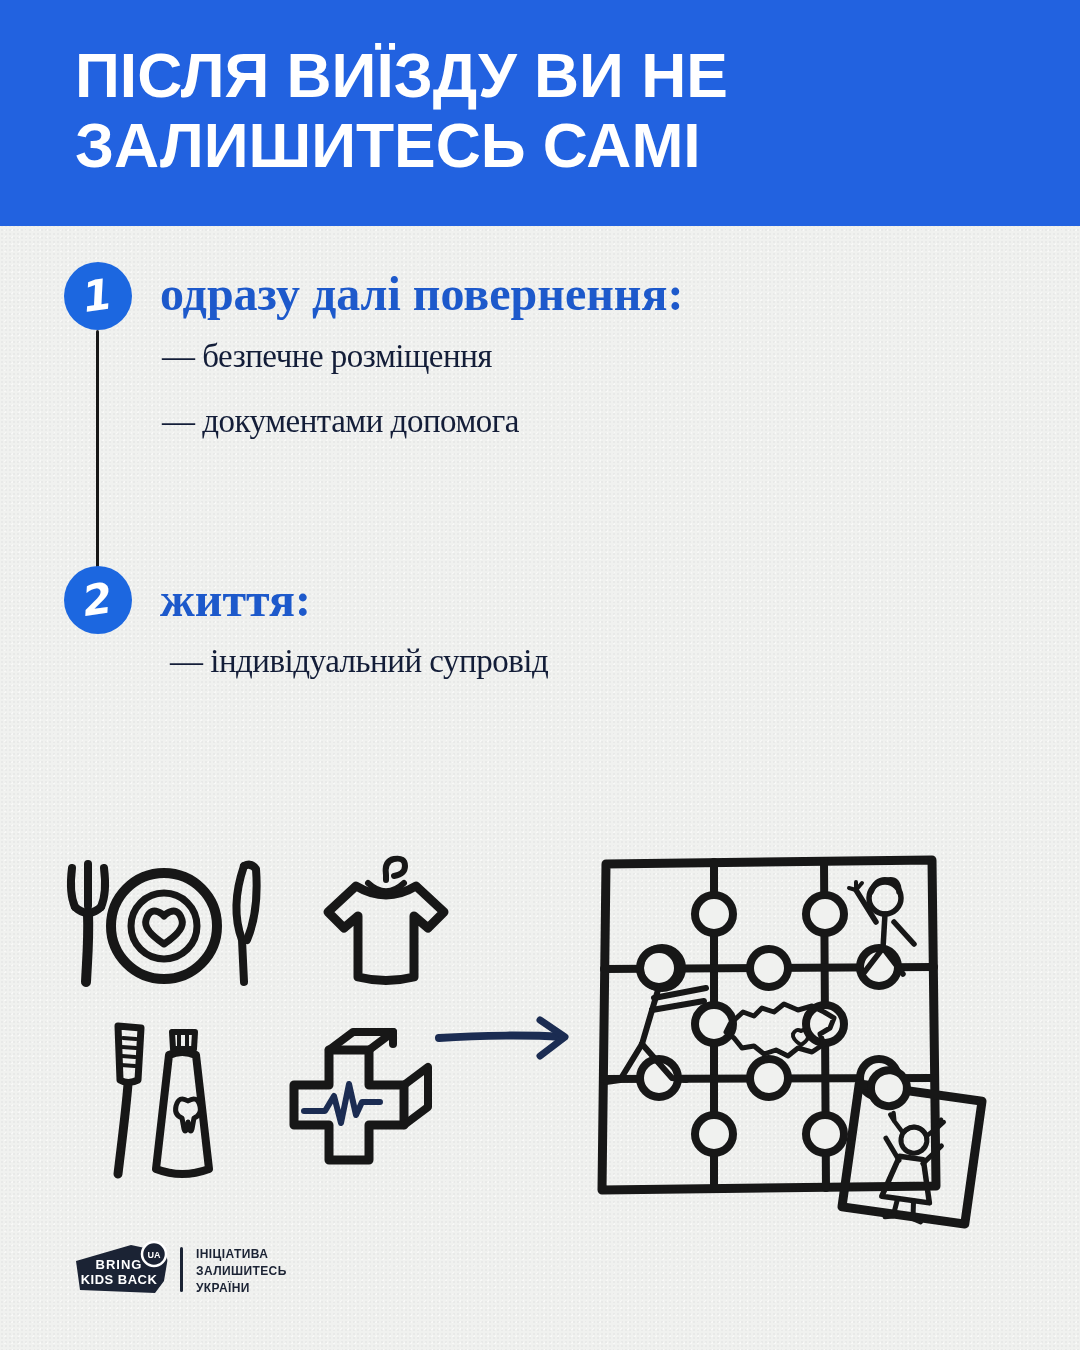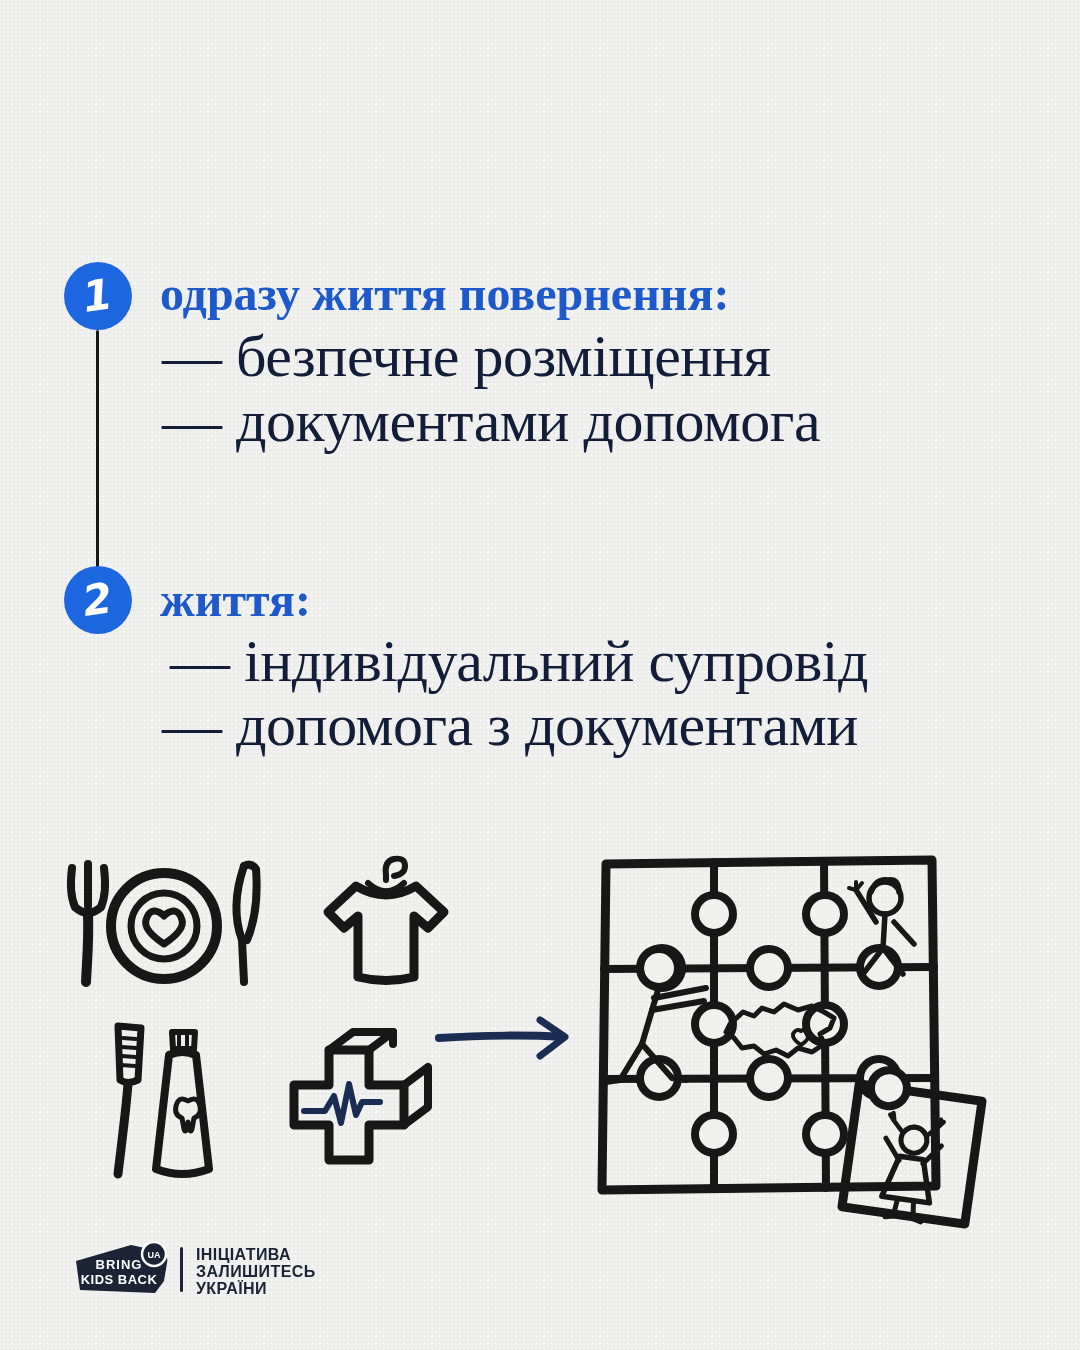--- a/index.html
+++ b/index.html
@@ -48,61 +48,66 @@
     background:#171717;border-radius:2px;
   }
   .sec-heading{
     position:absolute;left:160px;
     font-family:"Liberation Serif",serif;font-weight:700;
     font-size:48px;line-height:52px;color:#1d59cb;white-space:nowrap;
   }
   .sec-item{
     position:absolute;left:162px;
     font-family:"Liberation Serif",serif;
-    font-size:60px;line-height:48px;color:#131d38;
+    font-size:33px;line-height:48px;color:#131d38;
     letter-spacing:-0.5px;white-space:nowrap;
   }
   
   svg{display:block;}
   .ink{stroke:#171717;fill:none;stroke-linecap:round;stroke-linejoin:round;}
   .navy{stroke:#1b2c52;fill:none;stroke-linecap:round;stroke-linejoin:round;}
   .bgfill{fill:#f0f1ef;}
   
   .caption{
     position:absolute;left:196px;
     font-family:"Liberation Sans",sans-serif;font-weight:700;
-    font-size:16px;line-height:17px;color:#1b2334;
+    font-size:12px;line-height:17px;color:#1b2334;
     letter-spacing:0.4px;white-space:nowrap;
   }
   .divider{
     position:absolute;left:180px;top:1247px;width:3px;height:45px;
     background:#1b2334;border-radius:2px;
   }
 </style>
 </head>
 <body>
 
 <div class="poster">
 
+  <div class="header">
+    <div class="title">
+      <div>ПІСЛЯ ВИЇЗДУ ВИ НЕ</div>
+      <div>ЗАЛИШИТЕСЬ САМІ</div>
+    </div>
+  </div>
 
   <div class="connector"></div>
 
   <div class="num-circle" style="left:64px;top:262px;">
     <span>1</span>
   </div>
-  <div class="sec-heading" style="top:268px;">одразу життя повернення:</div>
+  <div class="sec-heading" style="top:268px;">одразу далі повернення:</div>
   <div class="sec-item" style="top:332px;">— безпечне розміщення</div>
   <div class="sec-item" style="top:397px;">— документами допомога</div>
 
   <div class="num-circle" style="left:64px;top:566px;">
     <span>2</span>
   </div>
   <div class="sec-heading" style="top:574px;">життя:</div>
   <div class="sec-item" style="top:637px;margin-left:8px;">— індивідуальний супровід</div>
-  <div class="sec-item" style="top:701px;">— допомога з документами</div>
 
   <svg class="abs" style="left:58px;top:856px;" width="212" height="138" viewBox="0 0 212 138">
     <path class="ink" stroke-width="8" d="M14,12 C12,28 13,42 17,51"></path>
     <path class="ink" stroke-width="8" d="M30,8 L30,50"></path>
     <path class="ink" stroke-width="8" d="M46,12 C48,28 47,42 43,51"></path>
     <path class="ink" stroke-width="8" d="M17,51 Q30,63 43,51"></path>
     <path class="ink" stroke-width="10" d="M30,58 C31,84 29,104 28,126"></path>
     <circle class="ink" stroke-width="10" cx="106" cy="70" r="53"></circle>
     <circle class="ink" stroke-width="7" cx="106" cy="70" r="33"></circle>
     <path class="ink" stroke-width="7" d="M88,64 q4,-14 16,-6 l2,2 2,-2 q12,-8 16,6 q3,10 -18,24 q-21,-14 -18,-24 z"></path>

